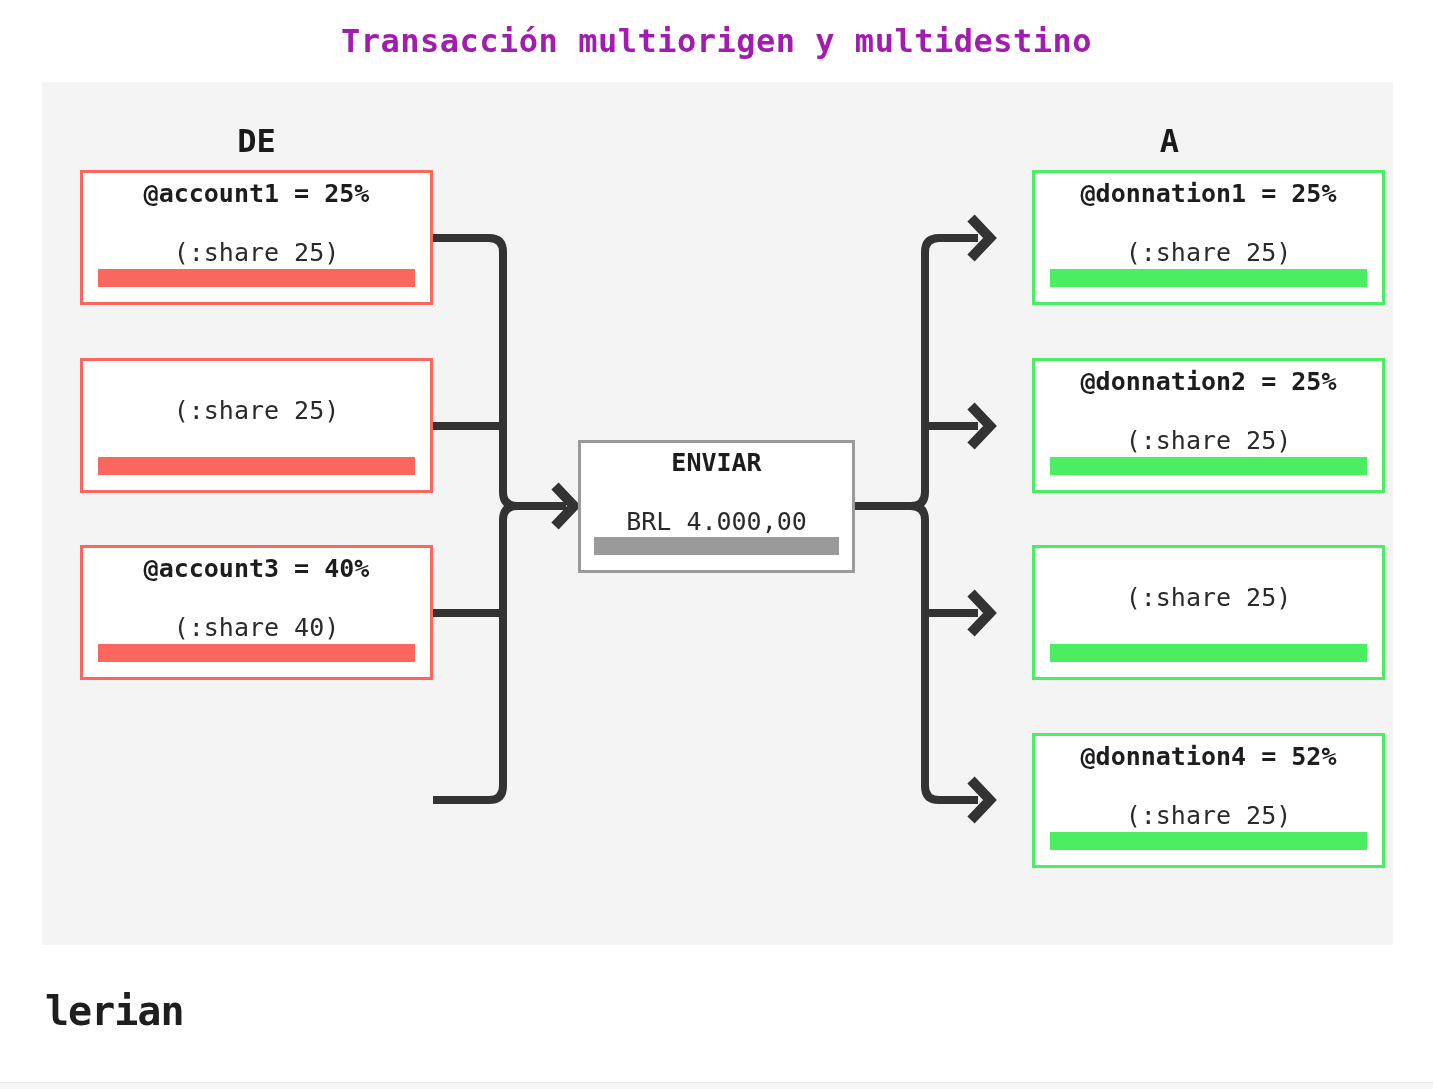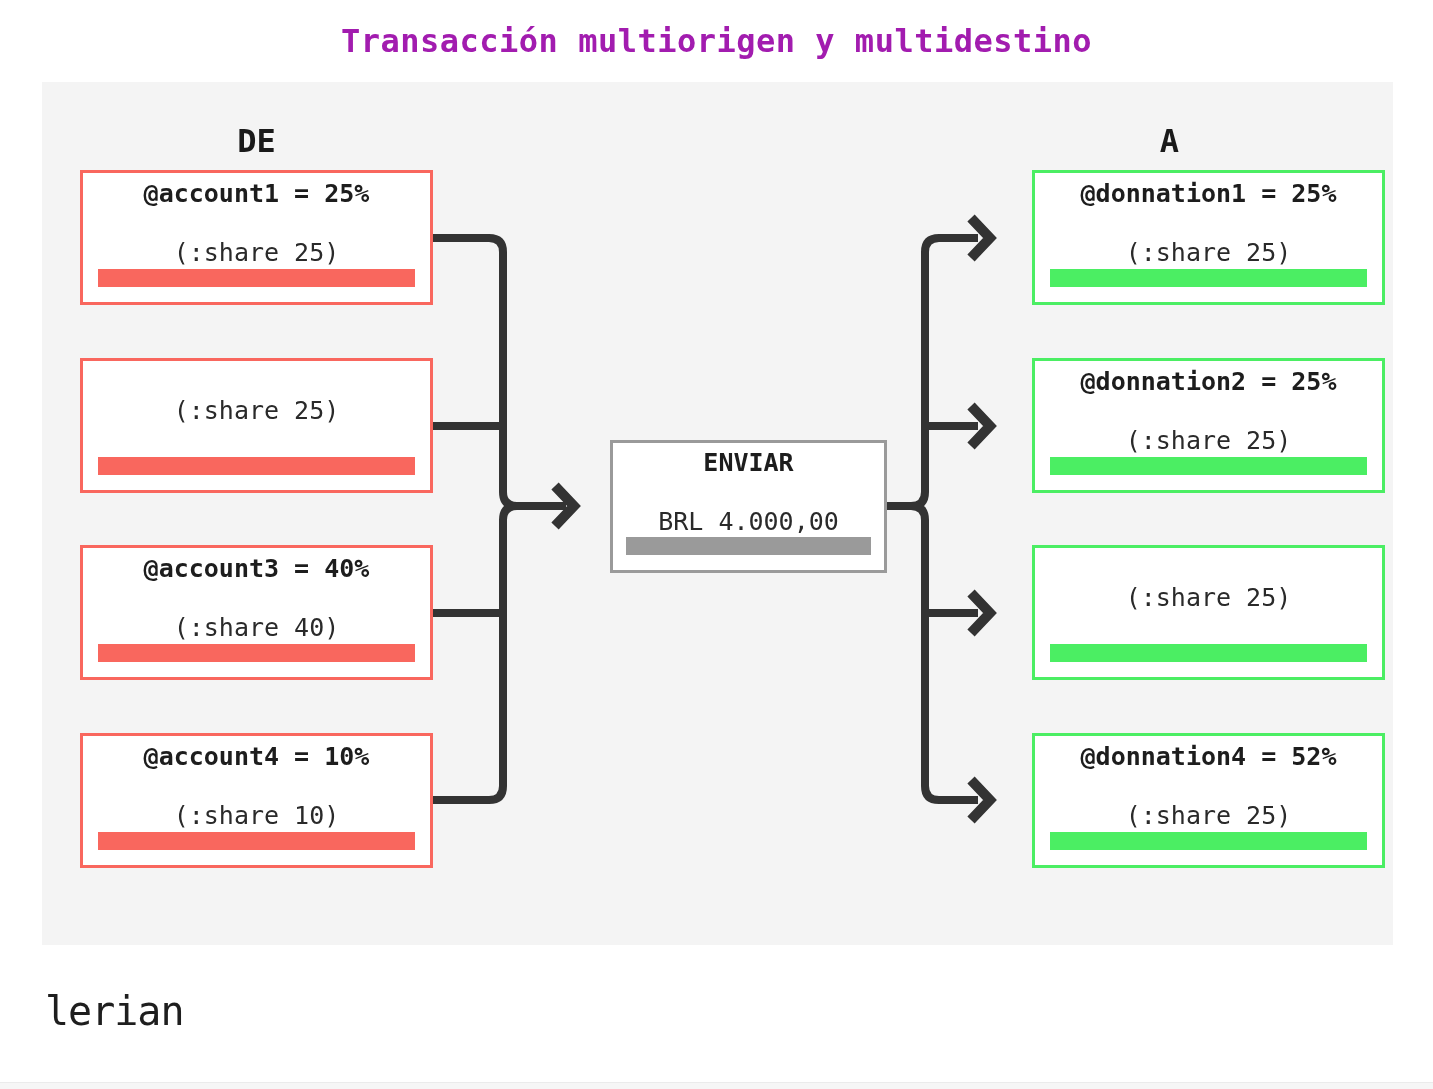--- a/index.html
+++ b/index.html
@@ -68,21 +68,20 @@
 
   .node.r1 { top: 88px; }
   .node.r2 { top: 276px; }
   .node.r3 { top: 463px; }
   .node.r4 { top: 651px; }
 
   .node.transfer {
     left: 536px; top: 358px;
     width: 277px; height: 133px;
     border-color: var(--transfer-accent, #9a9a9a);
-    margin-left: 32px;
   }
   .node.transfer .share-bar { background: var(--transfer-accent, #9a9a9a); left: 13px; right: 13px; }
 
   .connector-svg {
     position: absolute;
     left: 0; top: 0;
     width: 1351px; height: 863px;
     pointer-events: none;
   }
   .connector-svg path, .connector-svg polyline {
@@ -91,21 +90,21 @@
     stroke-width: 8;
     stroke-linecap: butt;
     stroke-linejoin: round;
   }
   .connector-svg polyline.head { stroke-width: 10; stroke-linejoin: miter; }
 
   .footer-logo {
     position: absolute;
     left: 45px; top: 988px;
     font-size: 40px;
-    font-weight: 400;
+    font-weight: 700;
     letter-spacing: -1px;
     color: #1e1e1e;
   }
 
   .bottom-strip {
     position: absolute;
     left: 0; bottom: 0;
     width: 1433px; height: 7px;
     background: #f6f6f6;
     border-top: 1px solid #ebebeb;
@@ -145,25 +144,20 @@
   </div>
   <div class="node source r2">
     <div class="line2">(:share 25)</div>
     <div class="share-bar"></div>
   </div>
   <div class="node source r3">
     <div class="line1">@account3 = 40%</div>
     <div class="line2">(:share 40)</div>
     <div class="share-bar"></div>
   </div>
-  <div class="node source r4">
-    <div class="line1">@account4 = 10%</div>
-    <div class="line2">(:share 10)</div>
-    <div class="share-bar"></div>
-  </div>
 
   <div class="node transfer">
     <div class="line1">ENVIAR</div>
     <div class="line2">BRL 4.000,00</div>
     <div class="share-bar"></div>
   </div>
 
   <div class="node destination r1">
     <div class="line1">@donnation1 = 25%</div>
     <div class="line2">(:share 25)</div>

